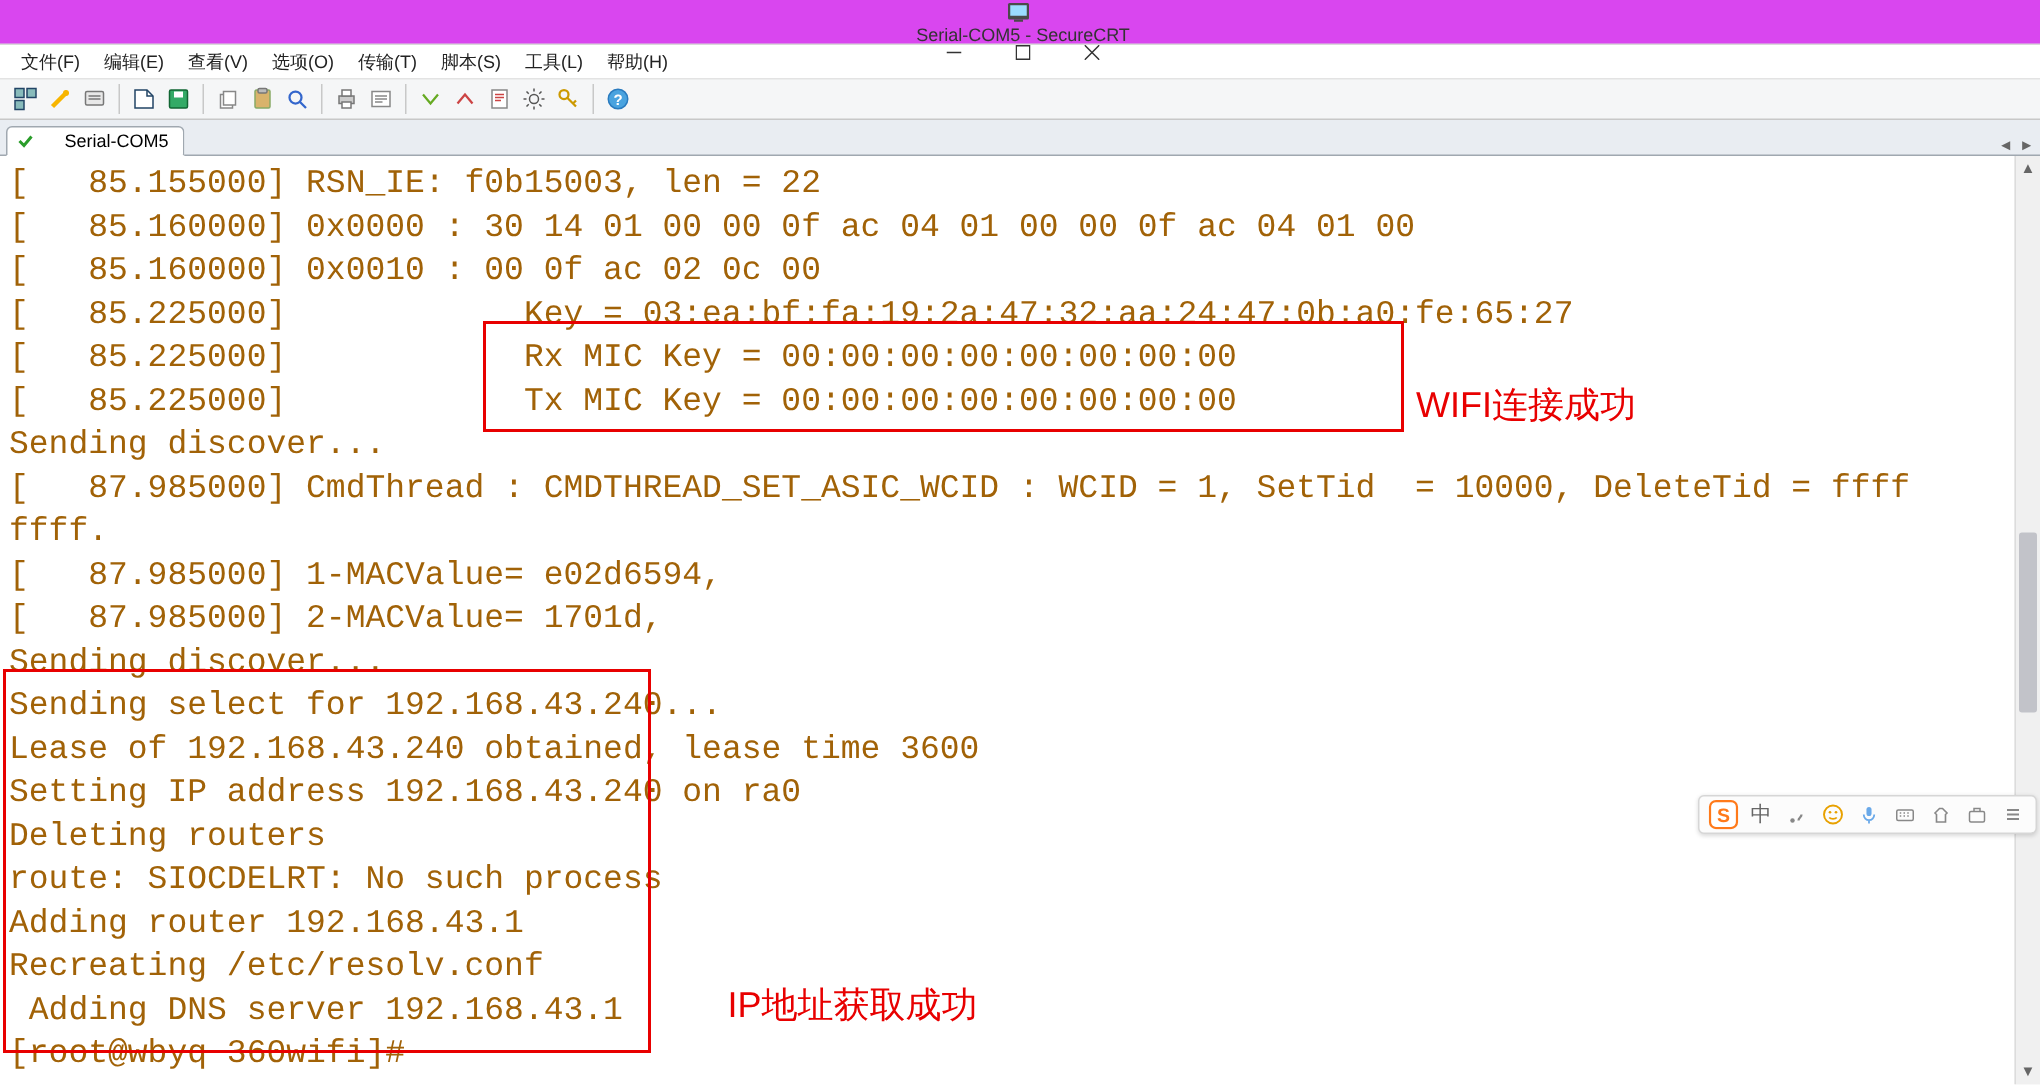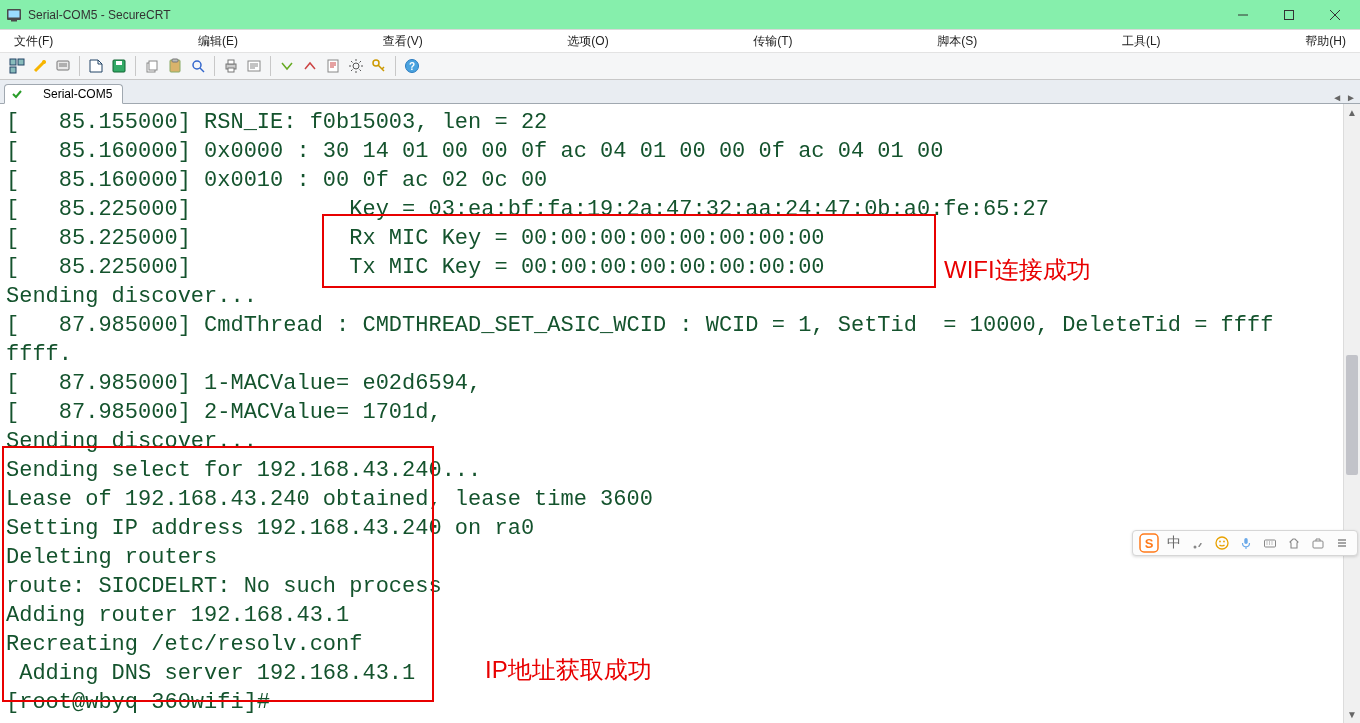--- a/index.html
+++ b/index.html
@@ -1,39 +1,39 @@
 <!DOCTYPE html>
 <html><head>
 <meta charset="utf-8">
 <style>
 * { margin: 0; padding: 0; box-sizing: border-box; }
 html, body { width: 1360px; height: 723px; overflow: hidden; font-family: "Microsoft YaHei", Tahoma, sans-serif; }
 body { background: #fff; }
 
-.titlebar { height: 30px; display: flex; align-items: center; padding: 0 2px 0 6px; background: #86efac; border-bottom: 1px solid #d9d9d9; }
+.titlebar { height: 30px; display: flex; align-items: center; padding: 0 2px 0 6px; background: #d946ef; border-bottom: 1px solid #d9d9d9; flex-direction: column; }
 .titlebar .app-icon { width: 16px; height: 16px; margin-right: 6px; display: inline-flex; }
 .titlebar .title { font-size: 12px; color: #333; flex: none; }
 .titlebar .spacer { flex: 1; }
 .win-btns { display: flex; height: 100%; }
 .win-btn { width: 46px; height: 100%; display: flex; align-items: center; justify-content: center; color: #555; }
 
-.menubar { height: 22px; display: flex; align-items: stretch; padding: 0 6px; font-size: 12px; color: #222; background: #fff; justify-content: space-between; }
+.menubar { height: 22px; display: flex; align-items: stretch; padding: 0 6px; font-size: 12px; color: #222; background: #fff; }
 .menu-item { padding: 0 8px; display: flex; align-items: center; }
 
 .toolbar { height: 28px; display: flex; align-items: center; padding: 2px 6px; gap: 1px; background: #f5f6f7; border-top: 1px solid #e3e3e3; border-bottom: 1px solid #c8c8c8; }
 .tb-btn { width: 22px; height: 22px; display: flex; align-items: center; justify-content: center; border: 1px solid transparent; border-radius: 2px; }
 .tb-sep { width: 1px; height: 20px; background: #c8c8c8; margin: 0 4px; }
 
 .tabstrip { height: 24px; display: flex; align-items: flex-end; background: #e9edf2; border-bottom: 1px solid #a0a8b0; position: relative; }
 .tab { display: flex; align-items: center; gap: 20px; padding: 2px 10px 2px 6px; font-size: 12px; background: #fff; border: 1px solid #a0a8b0; border-bottom: 1px solid #fff; border-radius: 4px 4px 0 0; margin-left: 4px; position: relative; top: 1px; }
 .tab .dot { width: 12px; height: 12px; }
 .tabstrip .nav-arrows { margin-left: auto; display: flex; align-items: center; padding-right: 4px; gap: 4px; color: #666; font-size: 10px; }
 
 .terminal-wrap { position: relative; height: calc(723px - 30px - 22px - 28px - 24px); background: #fff; }
-.terminal { position: absolute; inset: 0; padding: 4px 2px 4px 6px; font-family: "SimSun", "Courier New", monospace; font-size: 22px; line-height: 29px; color: #14532d; white-space: pre; overflow: hidden; }
+.terminal { position: absolute; inset: 0; padding: 4px 2px 4px 6px; font-family: "SimSun", "Courier New", monospace; font-size: 22px; line-height: 29px; color: #a16207; white-space: pre; overflow: hidden; }
 .scrollbar { position: absolute; right: 0; top: 0; bottom: 0; width: 17px; background: #f0f0f0; border-left: 1px solid #dcdcdc; display: flex; flex-direction: column; }
 .scroll-btn { height: 17px; display: flex; align-items: center; justify-content: center; color: #666; background: #f0f0f0; font-size: 10px; }
 .scroll-track { flex: 1; position: relative; }
 .scroll-thumb { position: absolute; left: 2px; right: 2px; top: 40%; height: 120px; background: #c2c3c9; border-radius: 2px; }
 
 .red-box { position: absolute; border: 2px solid #e80000; pointer-events: none; }
 .red-label { position: absolute; color: #e80000; font-family: "SimSun", "Microsoft YaHei", sans-serif; font-size: 24px; font-weight: normal; pointer-events: none; }
 
 .ime-bar { position: absolute; right: 2px; top: 530px; height: 26px; display: flex; align-items: center; gap: 6px; padding: 2px 6px; background: #fcfcfc; border: 1px solid #d6d6d6; border-radius: 4px; box-shadow: 0 1px 3px rgba(0,0,0,0.15); }
 .ime-item { width: 18px; height: 18px; display: flex; align-items: center; justify-content: center; font-size: 13px; color: #777; }

